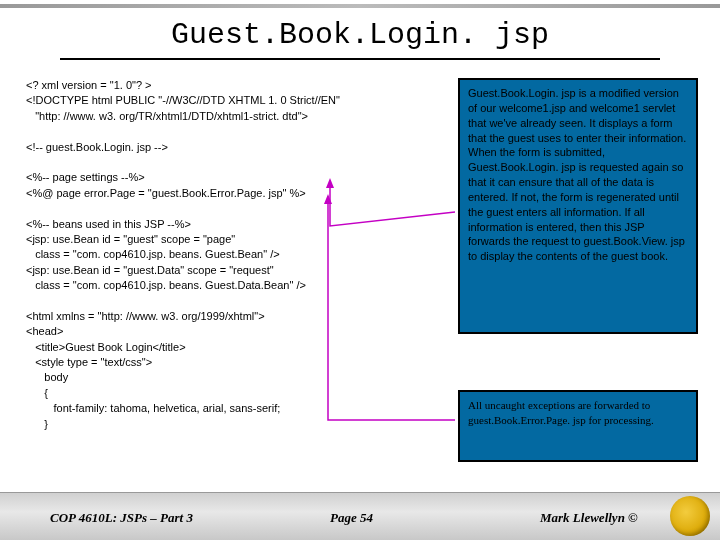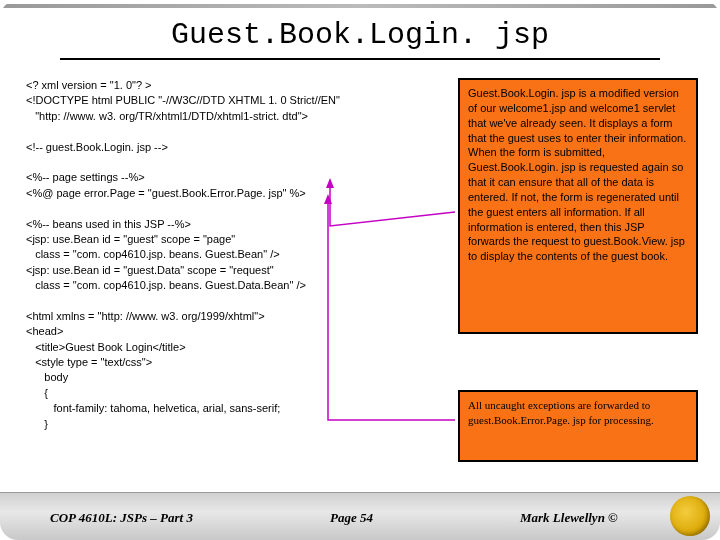--- a/index.html
+++ b/index.html
@@ -8,21 +8,20 @@
     background: #fff;
     font-family: Arial, Helvetica, sans-serif;
   }
   .slide {
     width: 720px;
     height: 540px;
     position: relative;
     box-sizing: border-box;
     background: #fff;
     overflow: hidden;
-    border-radius: 18px;
   }
   .toprule {
     position: absolute;
     top: 4px;
     left: 0;
     width: 100%;
     height: 4px;
     background: linear-gradient(to right, #999 0%, #bbb 50%, #999 100%);
   }
   .title {
@@ -50,21 +49,21 @@
     width: 420px;
     font-family: Arial, Helvetica, sans-serif;
     font-size: 11px;
     line-height: 1.4;
     color: #000;
     white-space: pre-wrap;
   }
   .box {
     position: absolute;
     border: 2px solid #000;
-    background: #f97316;
+    background: #0369a1;
     font-size: 11px;
     line-height: 1.35;
     padding: 6px 8px;
     font-family: Arial, Helvetica, sans-serif;
   }
   .box1 {
     top: 78px;
     left: 458px;
     width: 220px;
     height: 240px;
@@ -99,21 +98,21 @@
     position: absolute;
     bottom: 14px;
     font-style: italic;
     font-weight: bold;
     font-size: 13px;
     font-family: "Times New Roman", serif;
     color: #000;
   }
   .footer-left { left: 50px; }
   .footer-center { left: 330px; }
-  .footer-right { left: 520px; }
+  .footer-right { left: 540px; }
   .logo {
     position: absolute;
     right: 10px;
     bottom: 4px;
     width: 40px;
     height: 40px;
     border-radius: 50%;
     background: radial-gradient(circle at 40% 40%, #f3cc3e 0%, #d9a500 70%, #8a6a00 100%);
     box-shadow: inset -2px -2px 4px rgba(0,0,0,.3);
   }

